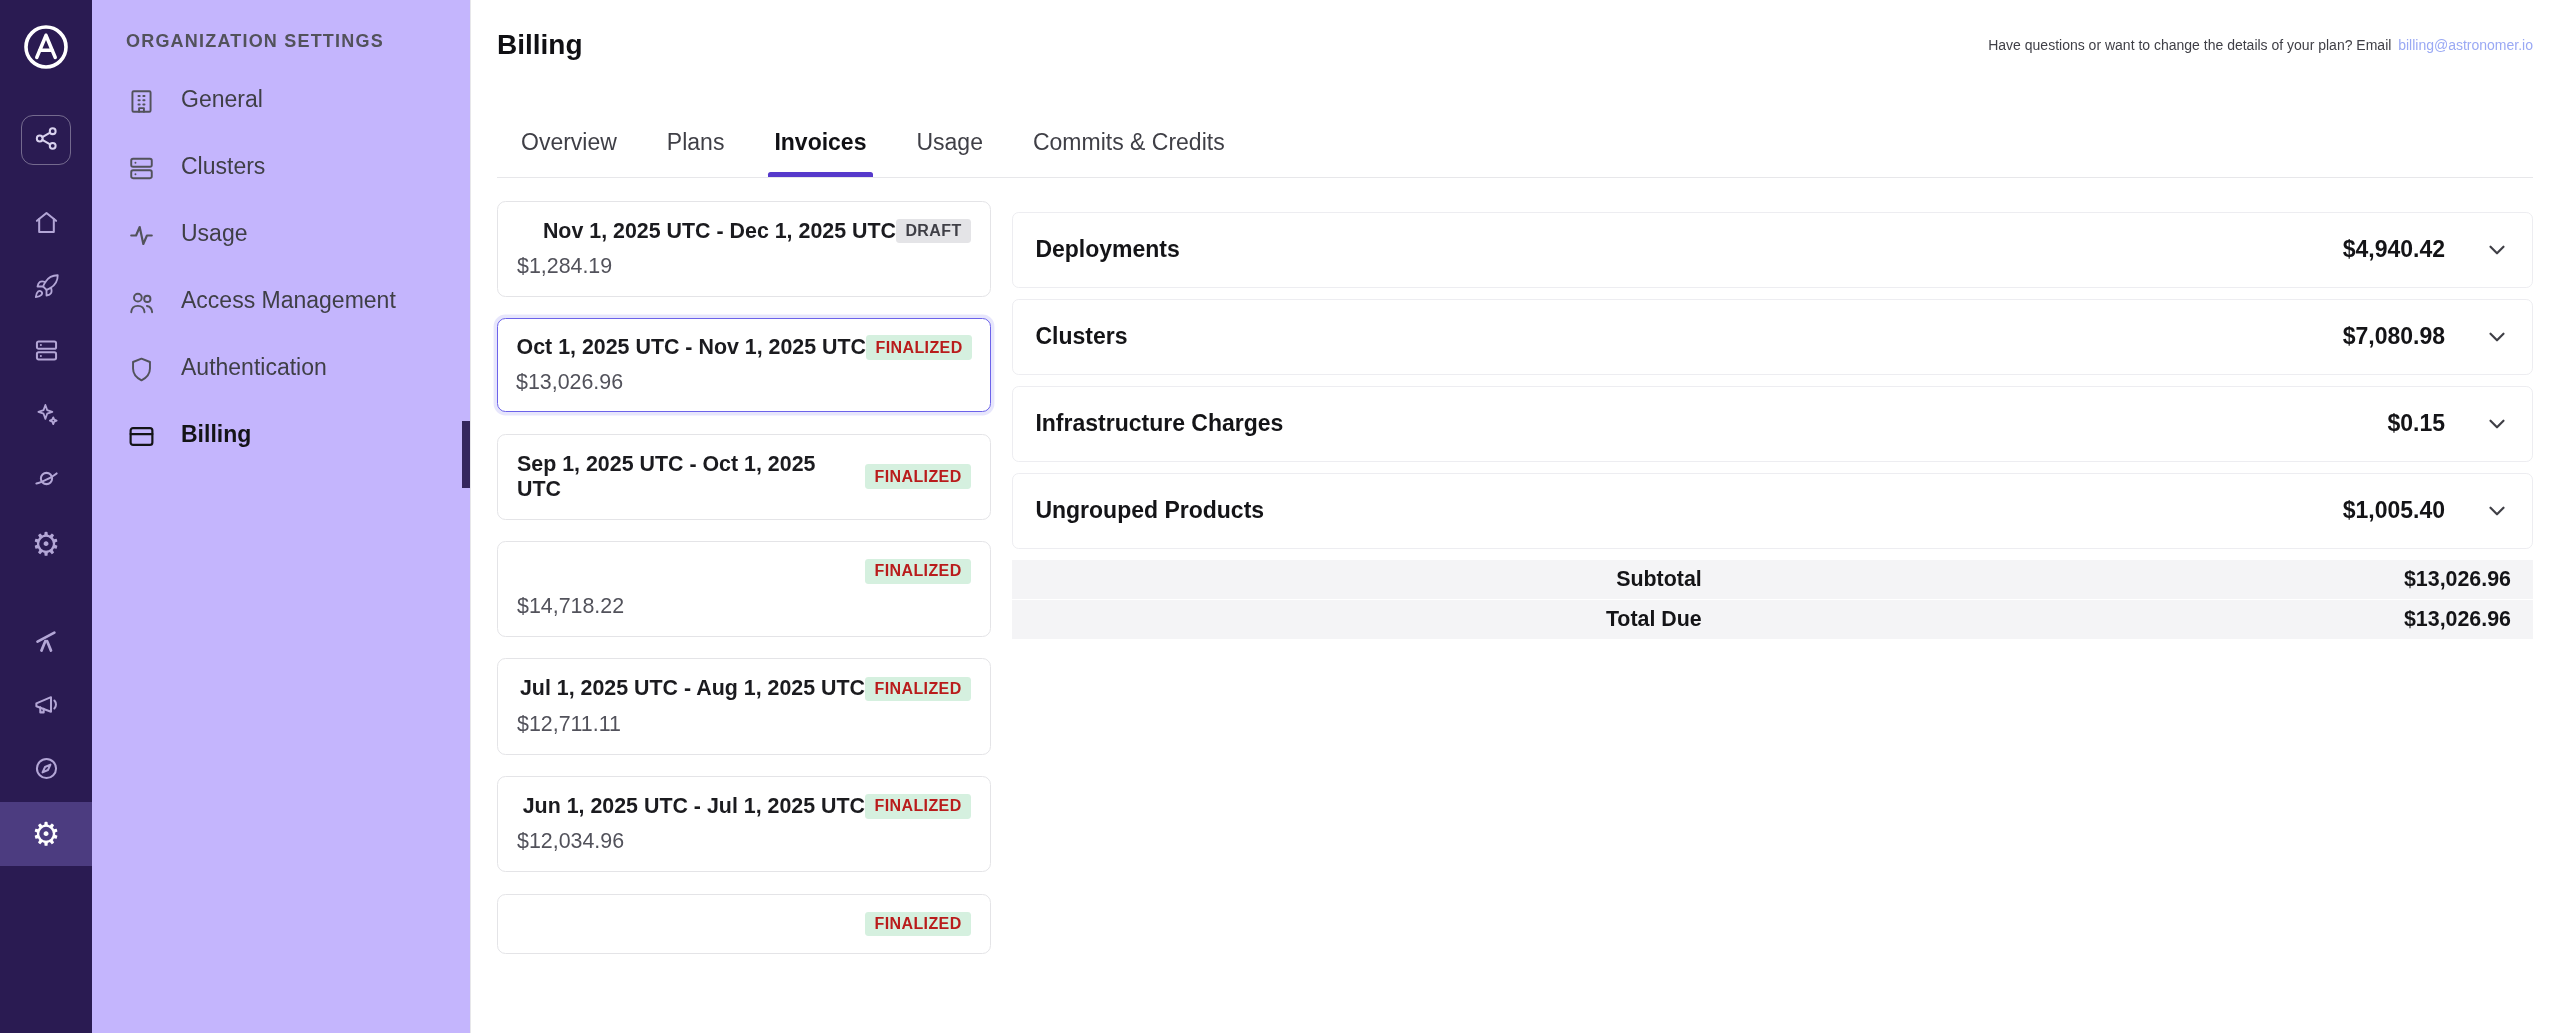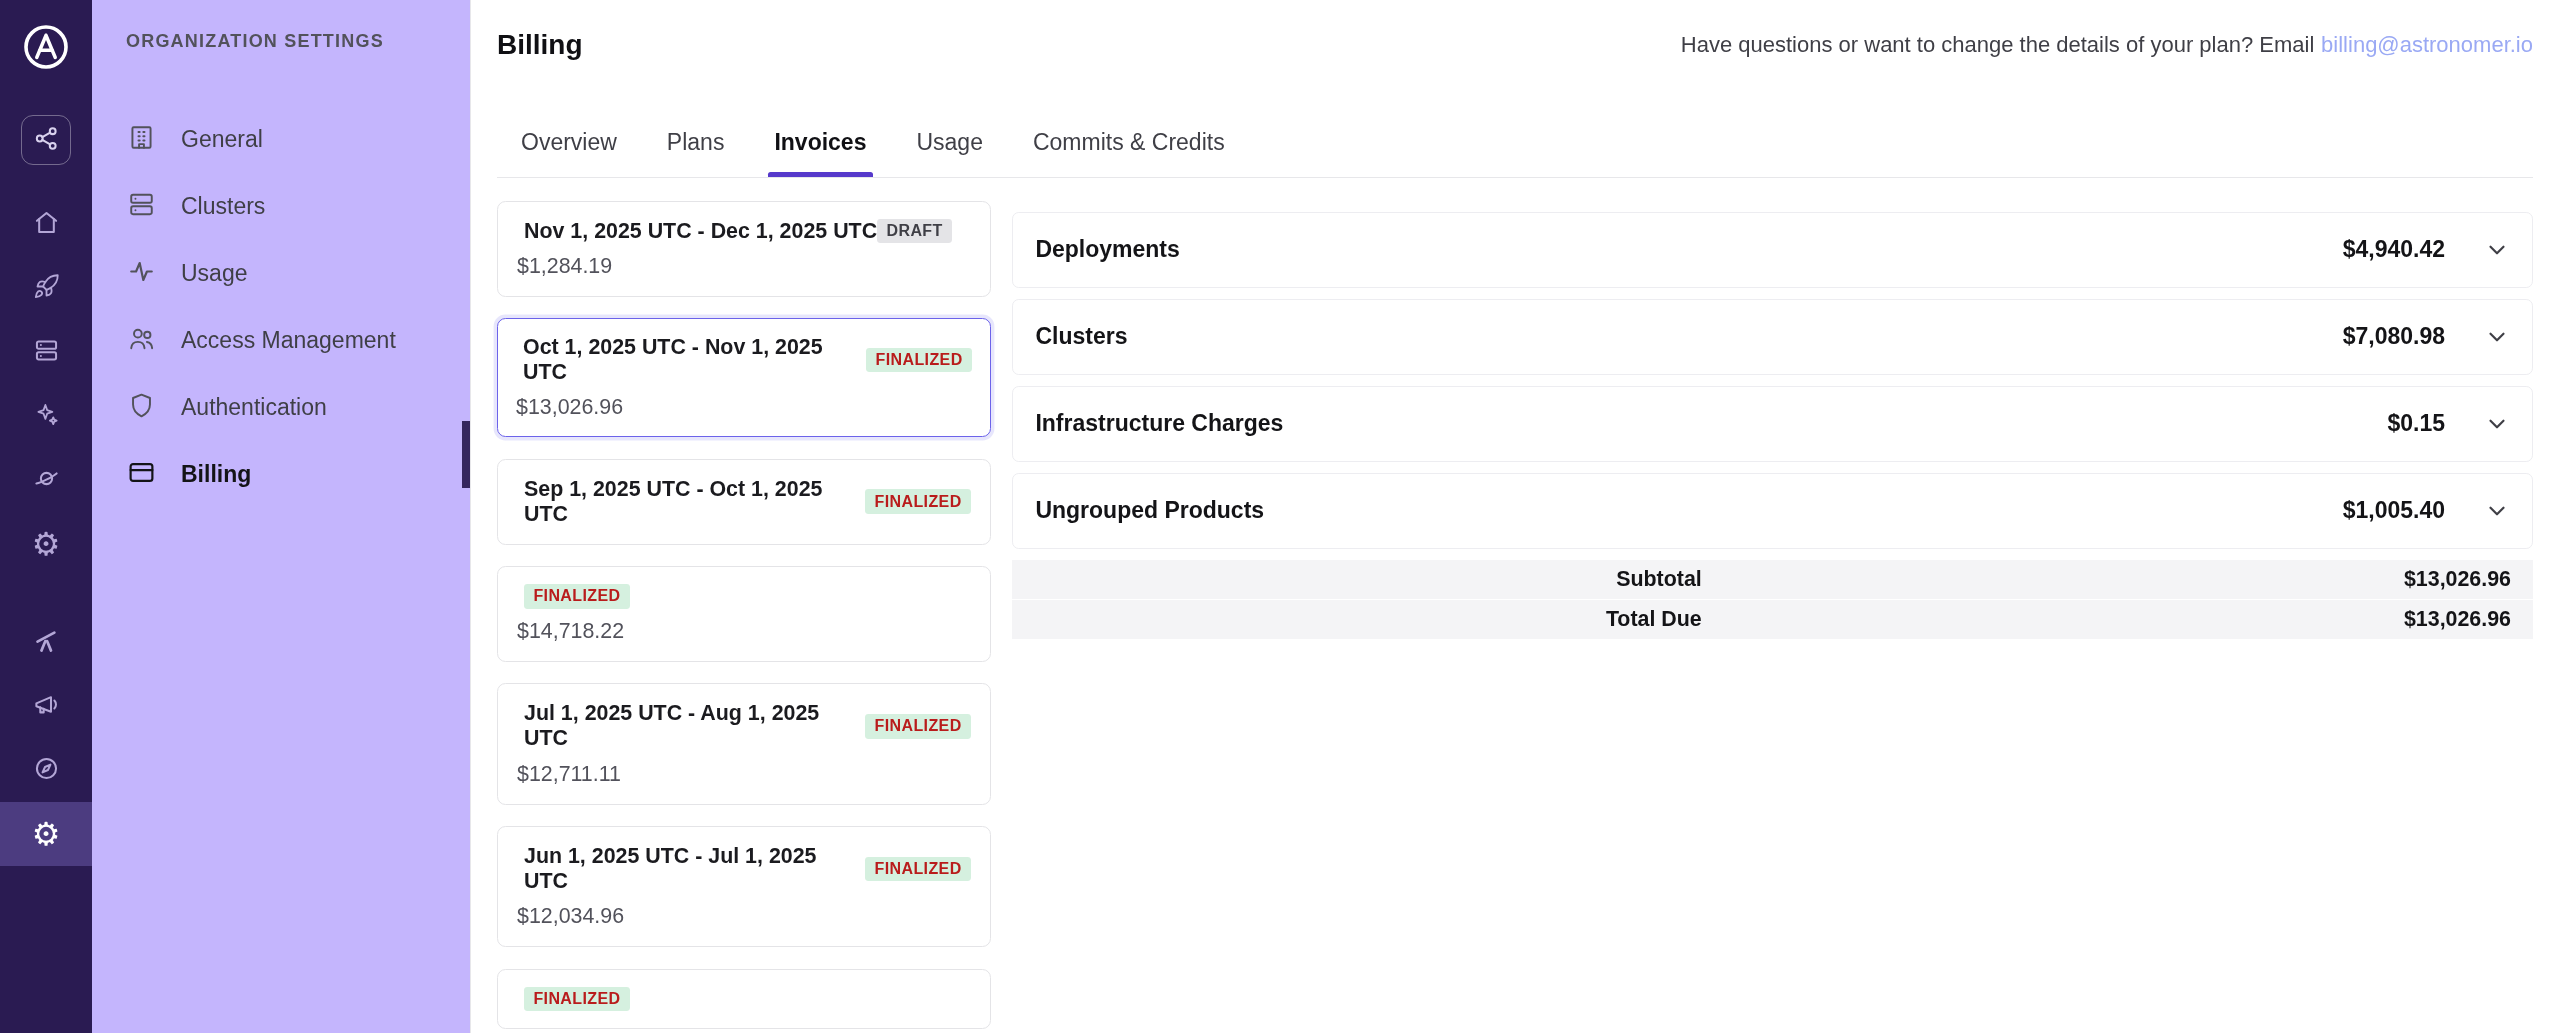--- a/index.html
+++ b/index.html
@@ -19,46 +19,46 @@
   .rail-btn { width:92px; height:64px; display:flex; align-items:center; justify-content:center; color:#B3A6D6; cursor:pointer; }
   .rail-btn.first { margin-top:27px; }
   .rail-btn.gap { margin-top:34px; }
   .rail-btn.selected { background:#4C3C80; color:#ffffff; }
   .rail-btn svg, .org-box svg { width:27px; height:27px; }
   .gear-glyph { font-family:"DejaVu Sans",sans-serif; font-size:32px; line-height:1; }
 
   
   .sidebar { width:379px; flex-shrink:0; background:#c4b5fd; border-right:0.9px solid #E7E7EA; padding-top:31px; position:relative; }
   .sb-header { margin:0 0 34px 34px; font-size:18px; font-weight:700; letter-spacing:1.2px; color:#52525B; }
-  .nav-item { height:67px; display:flex; align-items:flex-end; padding-left:34px; color:#3F3F46; font-size:23px; cursor:pointer; position:relative; }
+  .nav-item { height:67px; display:flex; align-items:flex-start; padding-left:34px; color:#3F3F46; font-size:23px; cursor:pointer; position:relative; }
   .nav-item .nicon { width:31px; height:31px; margin-right:24px; color:#52525B; display:flex; align-items:center; justify-content:center; }
   .nav-item .nicon svg { width:29px; height:29px; }
   .nav-item.active { color:#141417; font-weight:700; }
   .nav-item.active .nicon { color:#141417; }
   .nav-item.active::after { content:""; position:absolute; right:0; top:0; bottom:0; width:7.7px; background:#35265E; }
 
   
   .main { flex:1; min-width:0; padding:29px 43px 0 26px; }
   .main-header { display:flex; justify-content:space-between; align-items:center; }
   .page-title { font-size:28px; font-weight:700; margin:0; color:#101014; }
-  .help { font-size:22px; color:#3F3F46; white-space:nowrap; }
+  .help { font-size:14px; color:#3F3F46; white-space:nowrap; }
   .help a { color:#9AA9F4; text-decoration:none; margin-left:6.8px; cursor:pointer; }
 
   .tabs { display:flex; gap:50px; margin-top:68px; border-bottom:0.9px solid #E7E7EA; padding-left:24px; }
   .tab { padding-bottom:20.5px; font-size:23px; color:#3F3F46; cursor:pointer; position:relative; white-space:nowrap; }
   .tab.active { color:#101014; font-weight:700; }
   .tab.active::after { content:""; position:absolute; left:-6.8px; right:-6.8px; bottom:-0.9px; height:5.1px; background:#5639CB; border-radius:2.6px 2.6px 0 0; }
 
   .content { display:flex; align-items:flex-start; margin-top:23px; }
 
   
   .invoice-list { width:494px; flex-shrink:0; }
   .card { border:0.9px solid #E4E4E7; border-radius:8.5px; padding:17px 19px; margin-bottom:21.4px; background:#fff; cursor:pointer; }
   .card.selected { border:1.7px solid #6C63EA; padding:16px 18px; box-shadow:0 0 0 3.4px rgba(108,99,234,.16); }
-  .card-top { display:flex; justify-content:flex-start; align-items:center;margin-left:7px; }
+  .card-top { display:flex; justify-content:flex-end; align-items:center; }
   .period { font-size:21.4px; font-weight:600; color:#1B1B1F; }
   .badge { font-size:16px; font-weight:700; letter-spacing:0.4px; padding:3.4px 9.4px; border-radius:3.4px; white-space:nowrap; }
   .badge.draft { background:#E4E4E7; color:#3F3F46; }
   .badge.finalized { background:#D5F0DF; color:#b91c1c; }
   .amount { margin-top:10.2px; font-size:21.4px; color:#52525B; }
 
   
   .invoice-detail { flex:1; min-width:0; margin-left:21.4px; margin-top:11px; }
   .detail-row { height:76px; border:0.9px solid #EDEDF1; border-radius:6.8px; margin-bottom:11px;
                 display:flex; align-items:center; padding:0 22px; background:#fff; cursor:pointer; }

